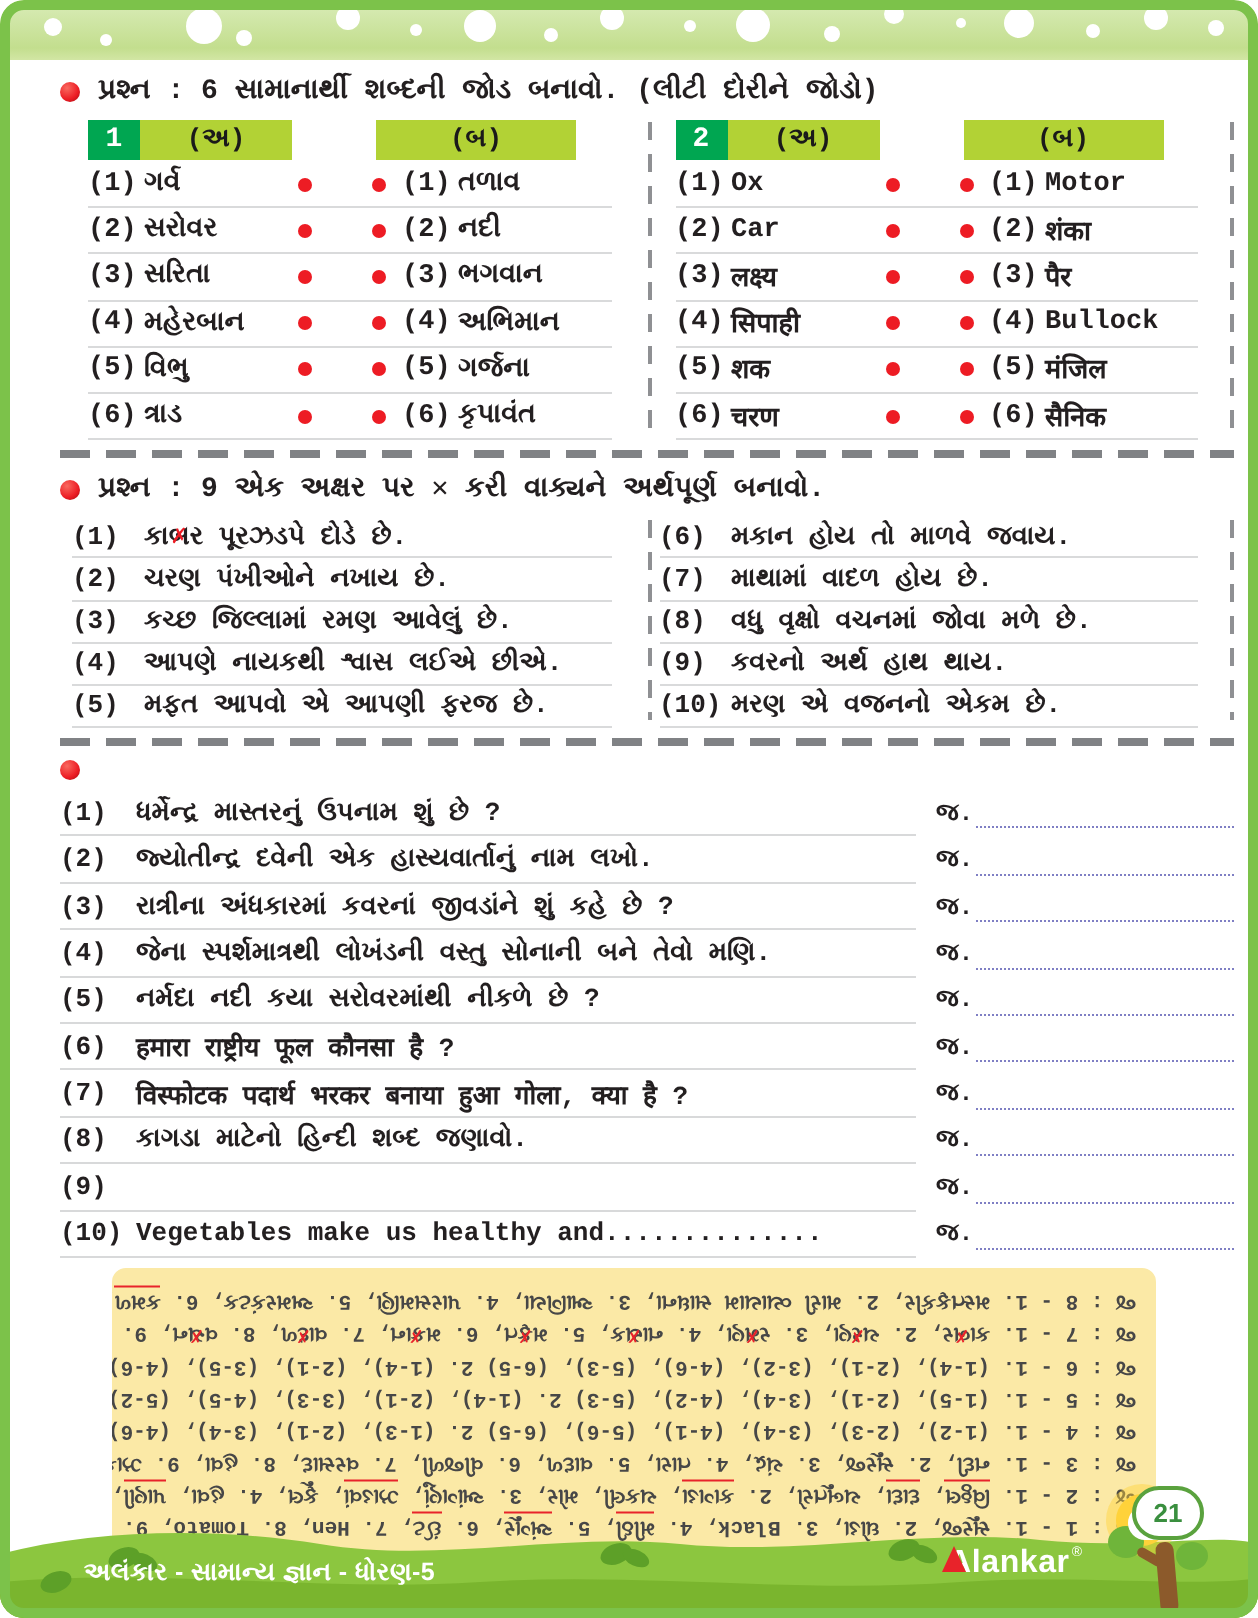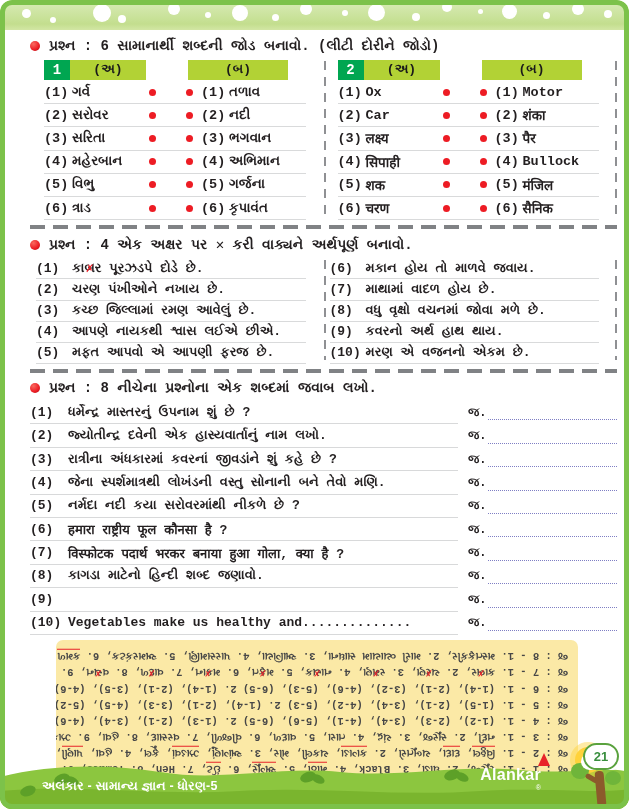--- a/index.html
+++ b/index.html
@@ -57,25 +57,25 @@
   .key-box { margin:5px 0 0 26px; width:522px; background:#fbe9a6; border-radius:7px; padding:8px 10px 7px; overflow:hidden; }
   .key-flip { transform:rotate(180deg); }
   .key-line { font-size:10.5px; line-height:16.1px; color:#474747; font-weight:600; white-space:nowrap; }
   .ku { border-bottom:1.5px solid #e8232a; }
   .kx { position:relative; display:inline-block; }
   .kx i { position:absolute; left:50%; top:45%; transform:translate(-50%,-50%); color:#e8232a; font-style:normal; font-weight:bold; font-size:11px; }
   
   .footer { position:absolute; left:0; right:0; bottom:0; height:52px; z-index:10; }
   .footer svg { display:block; width:100%; height:100%; }
   .footer-title { position:absolute; left:42px; bottom:15px; color:#fff; font-weight:bold; font-size:12.5px; letter-spacing:.2px; }
-  .logo { position:absolute; right:88px; bottom:18px; display:flex; align-items:flex-end;flex-direction:column; }
+  .logo { position:absolute; right:88px; bottom:18px; display:flex; align-items:flex-start; }
   .logo-tri { width:0; height:0; border-left:6px solid transparent; border-right:6px solid transparent; border-bottom:13px solid #e8232a; margin-right:-9px; z-index:2; }
   .logo-text { color:#fff; font-weight:bold; font-size:16px; font-family:"Liberation Sans",sans-serif; letter-spacing:.3px; }
   .logo-reg { color:#fff; font-size:7px; vertical-align:top; margin-left:1px; }
-  .tree { position:absolute; right:6px; bottom:2px; width:58px; height:66px; }
+  .tree { position:absolute; right:23px; bottom:2px; width:58px; height:66px; }
   .sun { position:absolute; right:22px; top:6px; width:26px; height:26px; background:#ffd23a; border-radius:50%; box-shadow:0 0 0 5px rgba(255,210,58,.45); }
   .foliage1 { position:absolute; right:34px; top:22px; width:18px; height:16px; background:#6fb53a; border-radius:50%; }
   .foliage2 { position:absolute; right:2px; top:30px; width:16px; height:14px; background:#6fb53a; border-radius:50%; }
   .trunk { position:absolute; right:18px; bottom:0; width:9px; height:36px; background:#8c5a2b; border-radius:4px; transform:rotate(-5deg); }
   .branch { position:absolute; right:24px; bottom:26px; width:14px; height:5px; background:#8c5a2b; border-radius:3px; transform:rotate(30deg); }
   .pagecloud { position:absolute; right:4px; top:2px; width:36px; height:27px; background:#fff; border:2px solid #5aa23e; border-radius:14px;
     display:flex; align-items:center; justify-content:center; box-shadow:-7px 5px 0 -5px #fff, 7px 5px 0 -5px #fff; }
   .pagenum { color:#3a8f3f; font-weight:bold; font-size:13px; }
 </style>
 </head>
@@ -276,21 +276,21 @@
         <div class="vdash center"></div>
         <div class="vdash right"></div>
       </div>
     </div>
 
     <div class="dashed-sep"></div>
 
     <div>
       <div class="qtitle">
         <span class="rdot"></span>
-        <span>પ્રશ્ન : 4  એક અક્ષર પર ✕ કરી વાક્યને અર્થપૂર્ણ બનાવો.</span>
+        <span>પ્રશ્ન : 9  એક અક્ષર પર ✕ કરી વાક્યને અર્થપૂર્ણ બનાવો.</span>
       </div>
       <div class="q7-wrap">
         <div class="q7-col">
             <div class="q7-row">
               <span class="q7-num">(1)</span>
               <span class="q7-text">કા<span class="qx">બ<i>✗</i></span>ર પૂરઝડપે દોડે છે.</span>
             </div>
             <div class="q7-row">
               <span class="q7-num">(2)</span>
               <span class="q7-text">ચરણ પંખીઓને નખાય છે.</span>
@@ -333,21 +333,20 @@
         <div class="vdash center"></div>
         <div class="vdash right"></div>
       </div>
     </div>
 
     <div class="dashed-sep"></div>
 
     <div>
       <div class="qtitle">
         <span class="rdot"></span>
-        <span>પ્રશ્ન : 8  નીચેના પ્રશ્નોના એક શબ્દમાં જવાબ લખો.</span>
       </div>
       <div class="q8-rows">
           <div class="q8-row">
             <span class="q8-left">
               <span class="q8-num">(1)</span>
               <span class="q8-text">ધર્મેન્દ્ર માસ્તરનું ઉપનામ શું છે ?</span>
             </span>
             <span class="q8-ans">જ.</span>
             <span class="q8-line"></span>
           </div>

